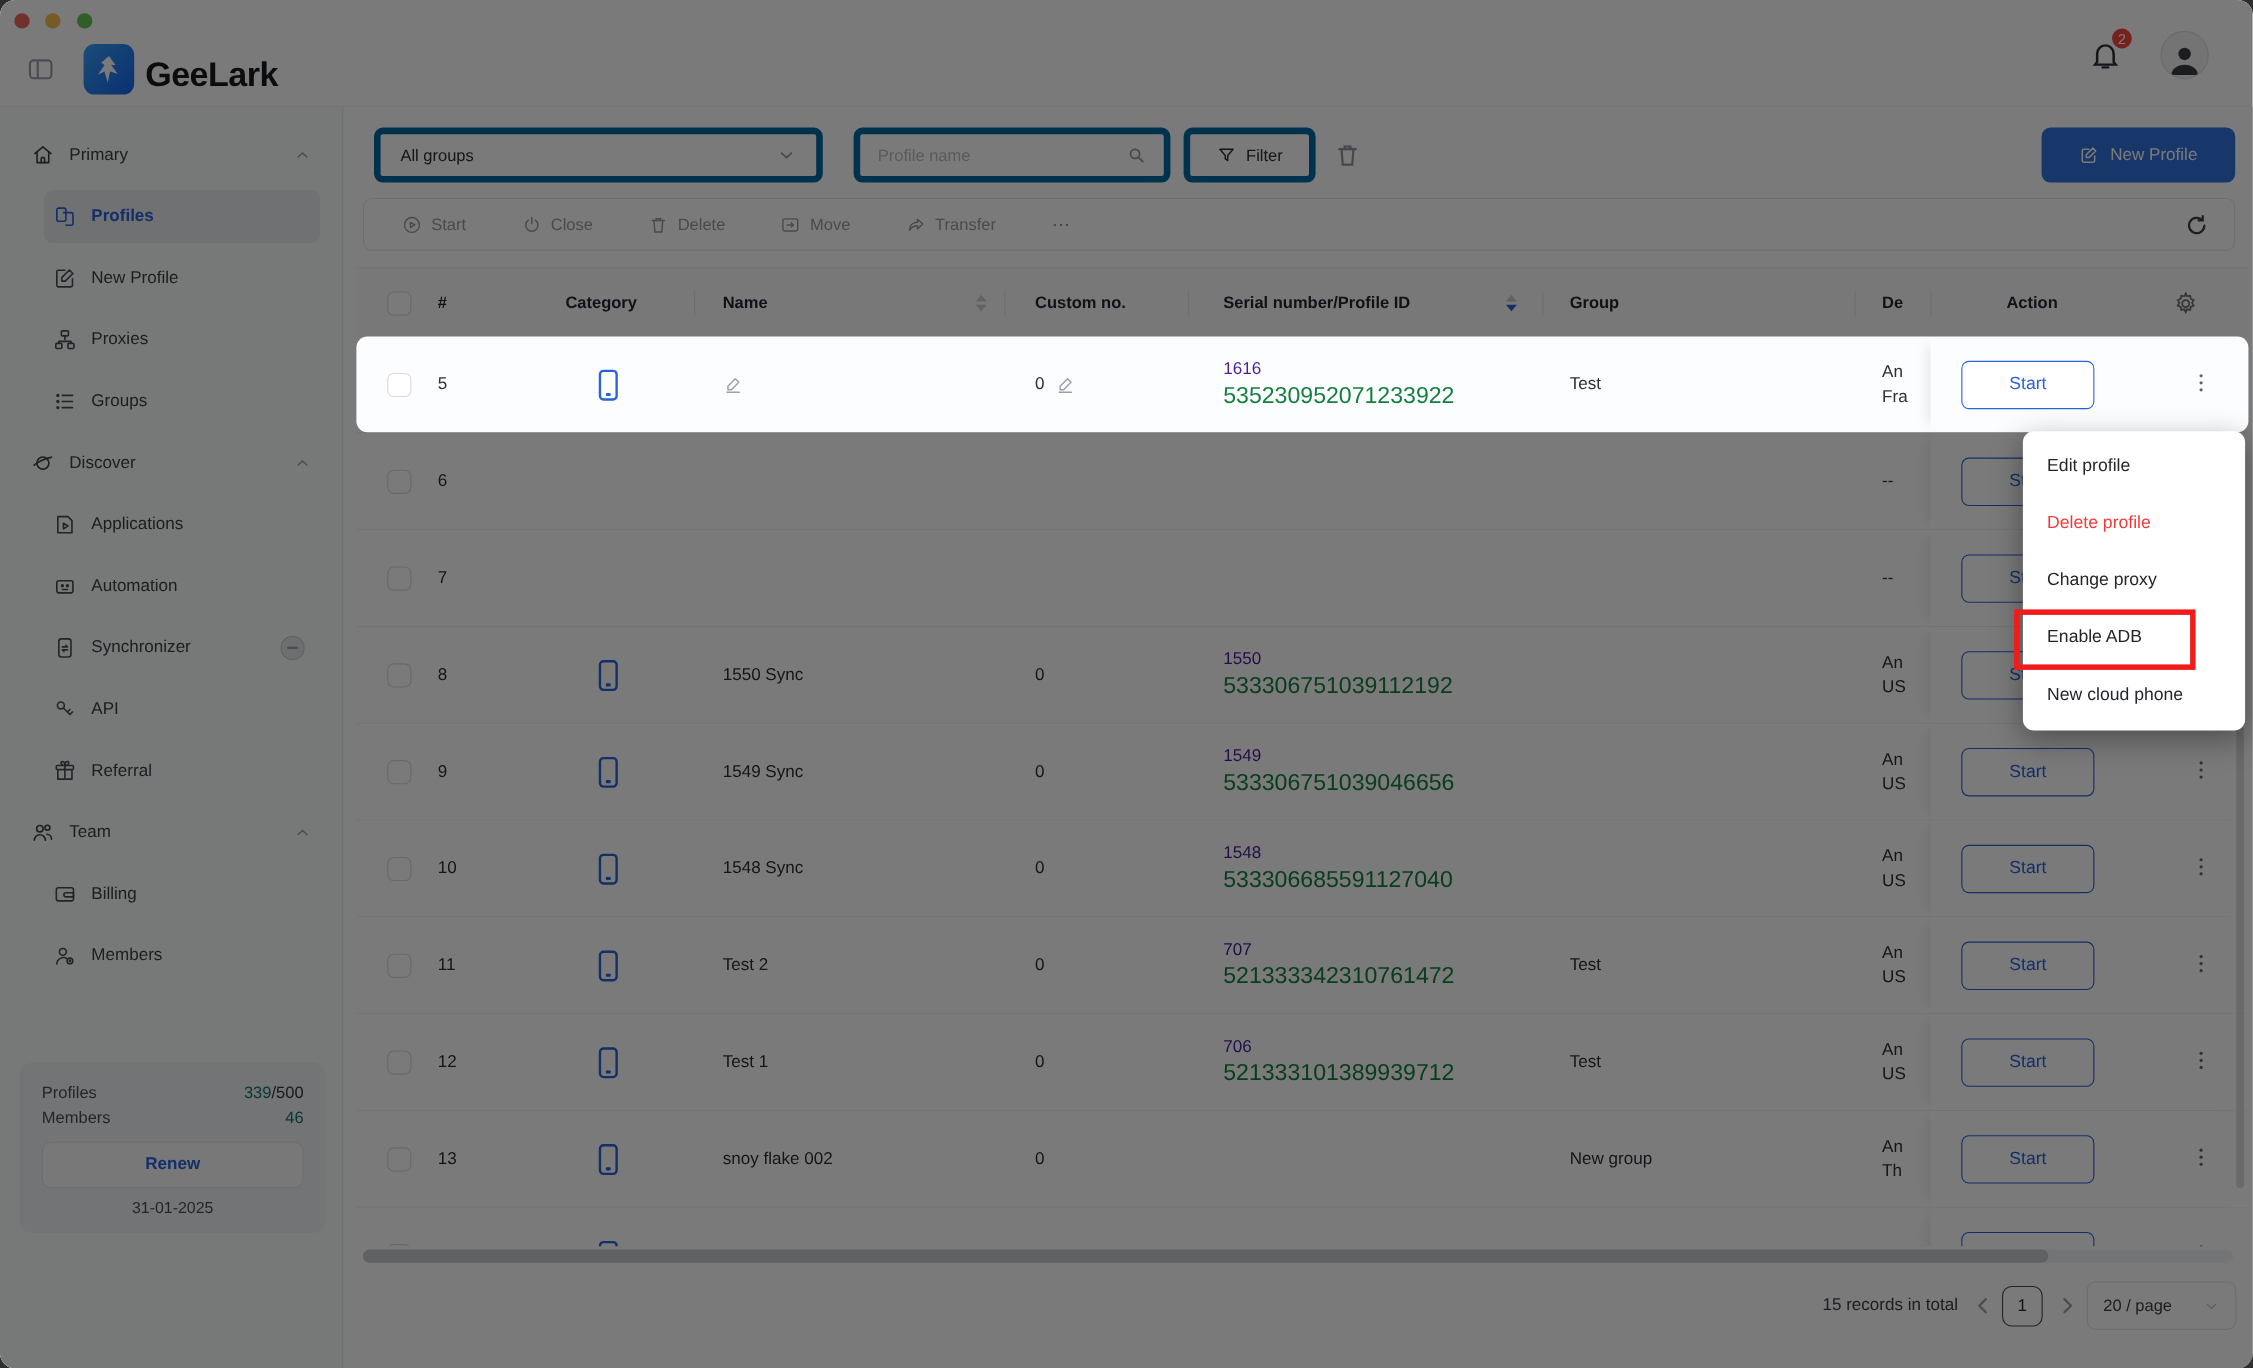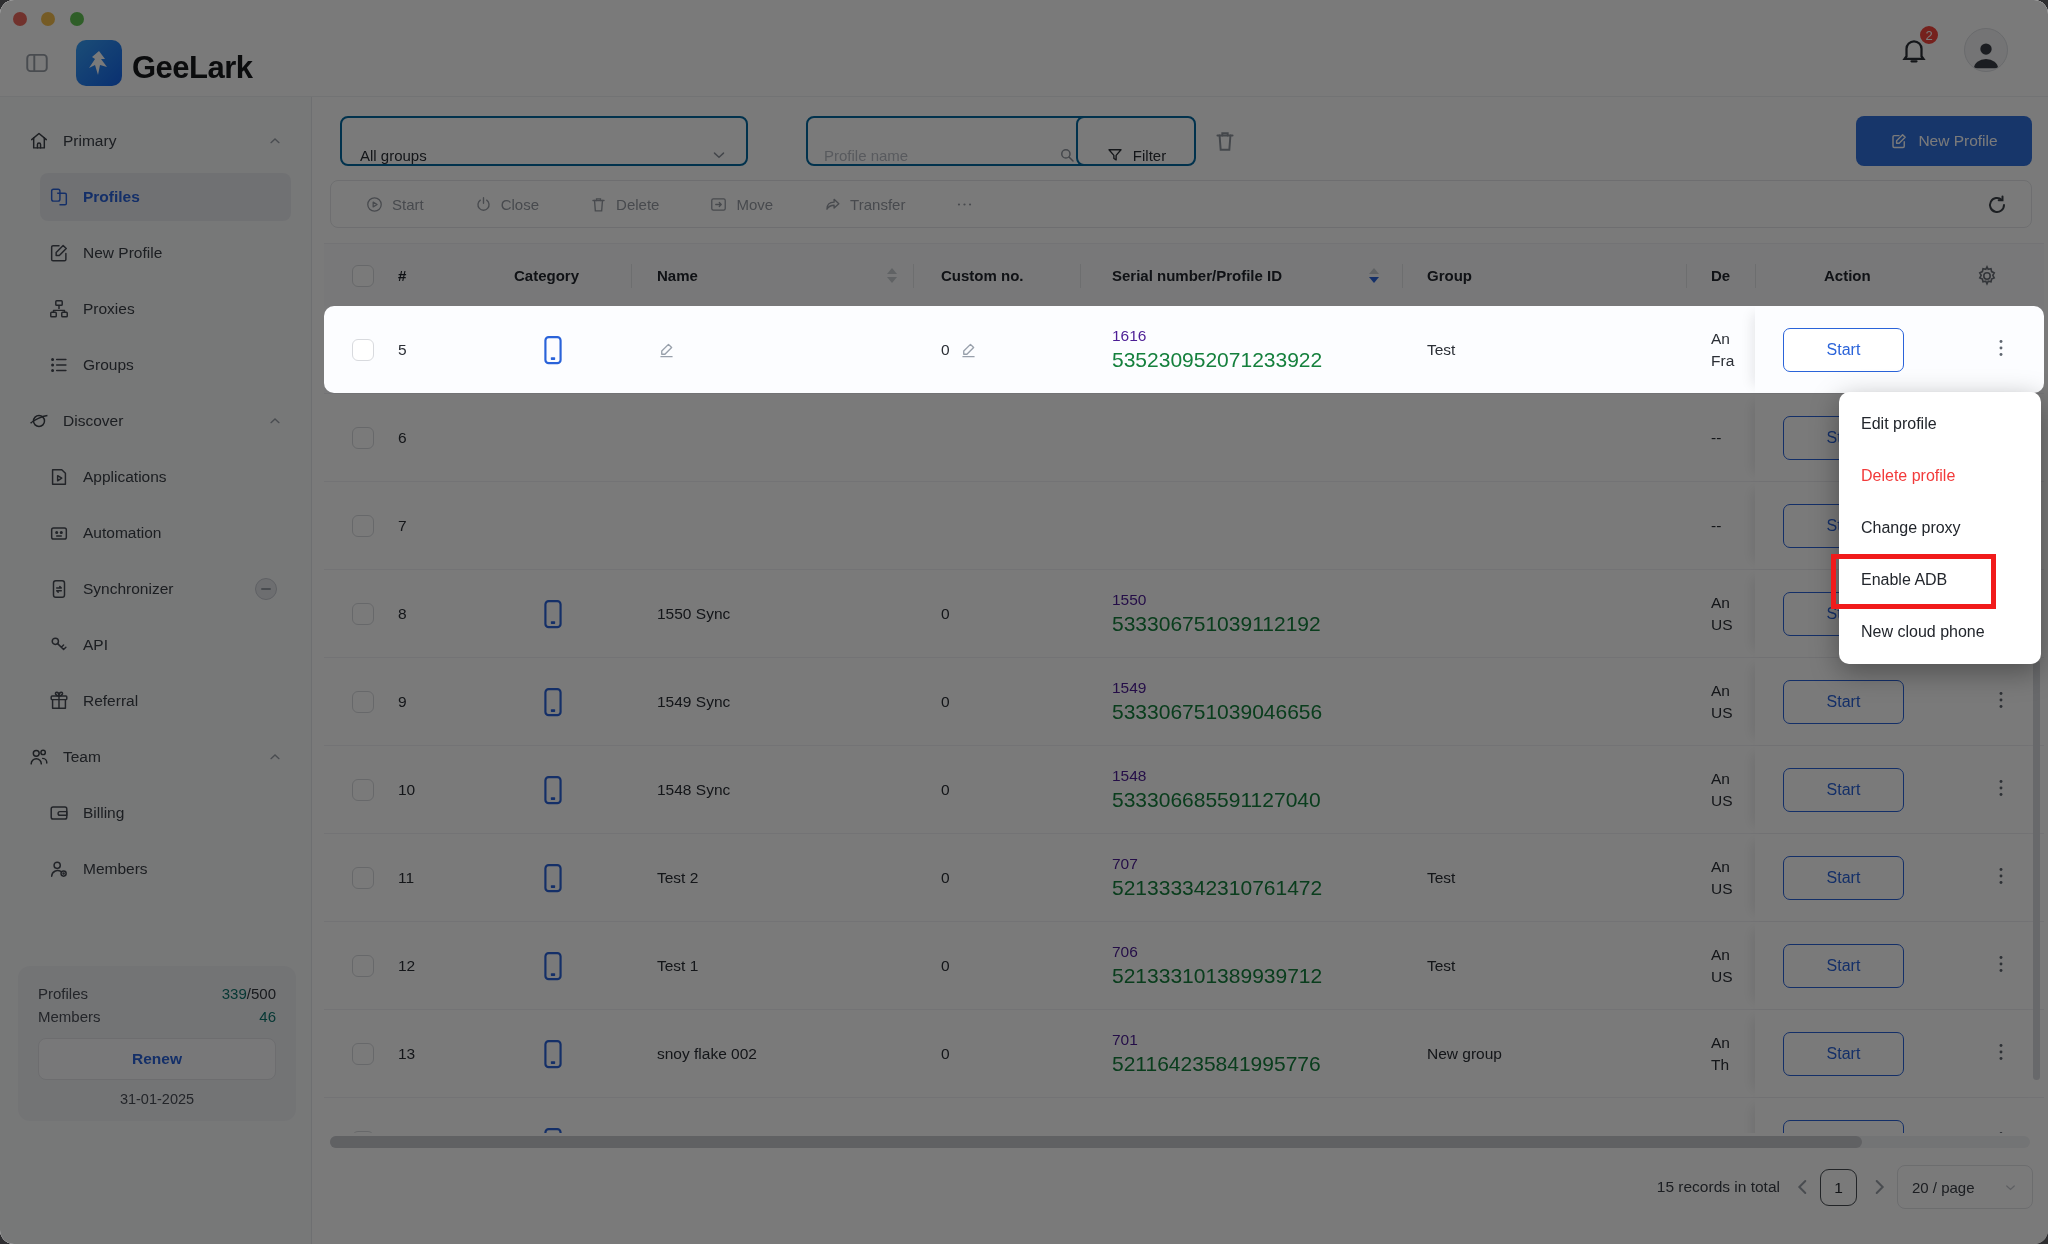--- a/index.html
+++ b/index.html
@@ -33,23 +33,23 @@
   .sync-badge{position:absolute;right:14px;width:20px;height:20px;border-radius:50%;background:#e4e6ea;border:1px solid #c6cad1;display:flex;align-items:center;justify-content:center;}
   .sync-badge i{display:block;width:10px;height:2px;background:#9aa0a8;border-radius:1px;}
   .usage-panel{position:absolute;left:18px;top:966px;width:278px;border-radius:12px;background:#f1f2f5;box-sizing:border-box;padding:16px 20px 14px;}
   .usage-row{display:flex;justify-content:space-between;font-size:15px;color:#4a4f57;line-height:23px;}
   .usage-val{color:#33373e;}
   .usage-val b{color:#0f766e;font-weight:400;}
   .renew-btn{margin-top:10px;height:40px;border-radius:8px;background:#fafbfc;border:1px solid #e3e4e8;display:flex;align-items:center;justify-content:center;color:#2a62d9;font-weight:700;font-size:15.5px;}
   .expiry{margin-top:11px;text-align:center;font-size:14.5px;color:#4a4f57;}
 
   
-  .ctl{position:absolute;box-sizing:border-box;background:#fff;border:2px solid #0369a1;border-radius:8px;display:flex;align-items:flex-end;font-size:15px;color:#2b2f36;}
+  .ctl{position:absolute;box-sizing:border-box;background:#fff;border:6px solid #0369a1;border-radius:8px;display:flex;align-items:center;font-size:15px;color:#2b2f36;}
   .group-select{left:340px;top:116px;width:408px;height:50px;padding:0 18px;justify-content:space-between;}
-  .search-box{left:776px;top:116px;width:288px;height:50px;padding:0 16px;justify-content:space-between;margin-left:30px;}
+  .search-box{left:776px;top:116px;width:288px;height:50px;padding:0 16px;justify-content:space-between;}
   .placeholder{color:#b8bcc4;}
   .filter-btn{left:1076px;top:116px;width:120px;height:50px;justify-content:center;gap:9px;}
   .clearfilter{position:absolute;left:1212px;top:128px;width:26px;height:26px;color:#8f959e;}
   .newprofile-btn{position:absolute;left:1856px;top:116px;width:176px;height:50px;border-radius:8px;background:#3171de;color:#fff;font-size:15.5px;display:flex;align-items:center;justify-content:center;gap:10px;}
   .ctl-icon{width:18px;height:18px;color:#8f959e;}
 
   
   .bulkbar{position:absolute;left:330px;top:180px;width:1702px;height:48px;box-sizing:border-box;border:1px solid #e6e7ea;border-radius:8px;display:flex;align-items:center;padding-left:34px;gap:50px;}
   .bulk-item{display:flex;align-items:center;gap:8px;color:#969ba3;font-size:15px;}
   .bulk-item .b-icon{width:19px;height:19px;}
@@ -767,24 +767,20 @@
               <rect x="10" y="20.5" width="4" height="2.6" rx="0.6" fill="currentColor" stroke="none"></rect>
             </svg>
           </span>
         </span>
         <span class="cell c-name">
           <span>snoy flake 002</span>
         </span>
         <span class="cell c-custom">
           <span>0</span>
         </span>
-        <span class="cell c-serial">
-          <span class="serial-no">701</span>
-          <span class="serial-id">521164235841995776</span>
-        </span>
         <span class="cell c-group">New group</span>
         <span class="cell c-device">
           <span>An</span>
           <span>Th</span>
         </span>
         <span class="cell c-action">
           <span class="start-btn">Start</span>
           <span class="dots-btn">
             <svg viewBox="0 0 24 24" fill="currentColor">
               <circle cx="12" cy="5" r="1.6"></circle>

